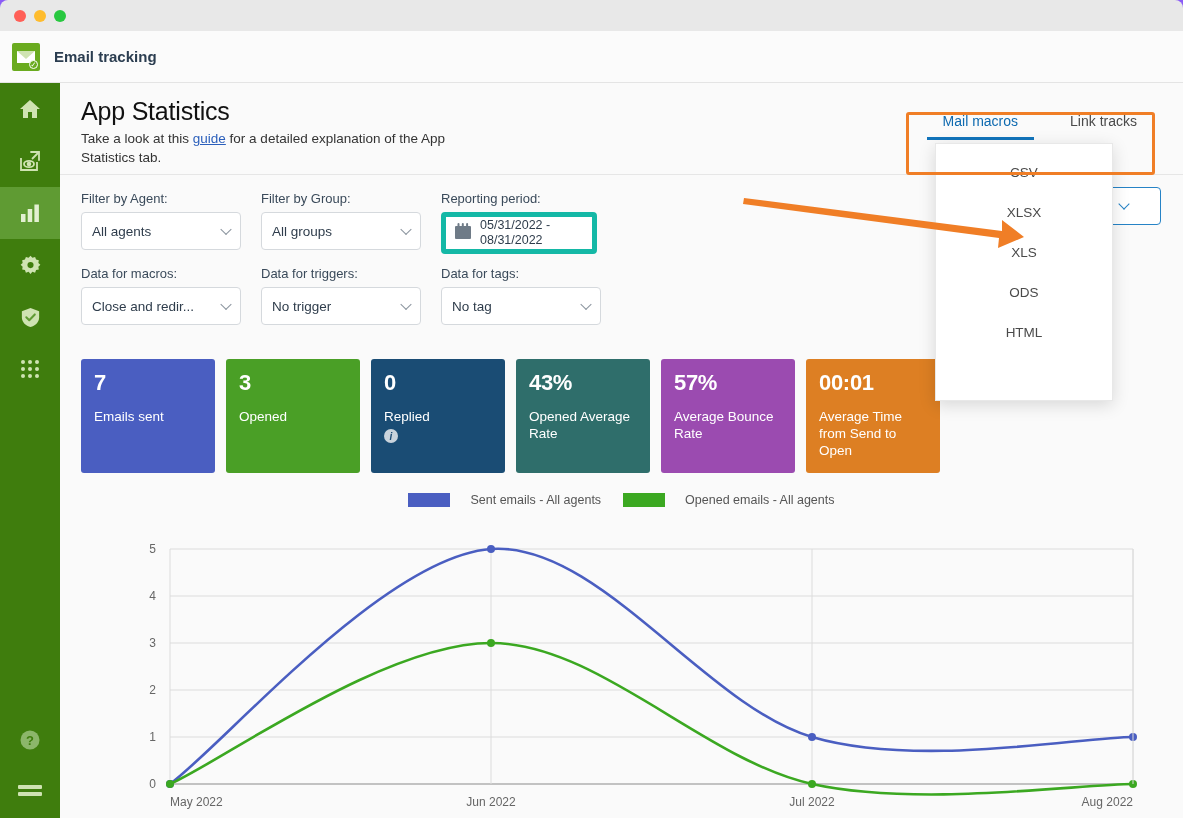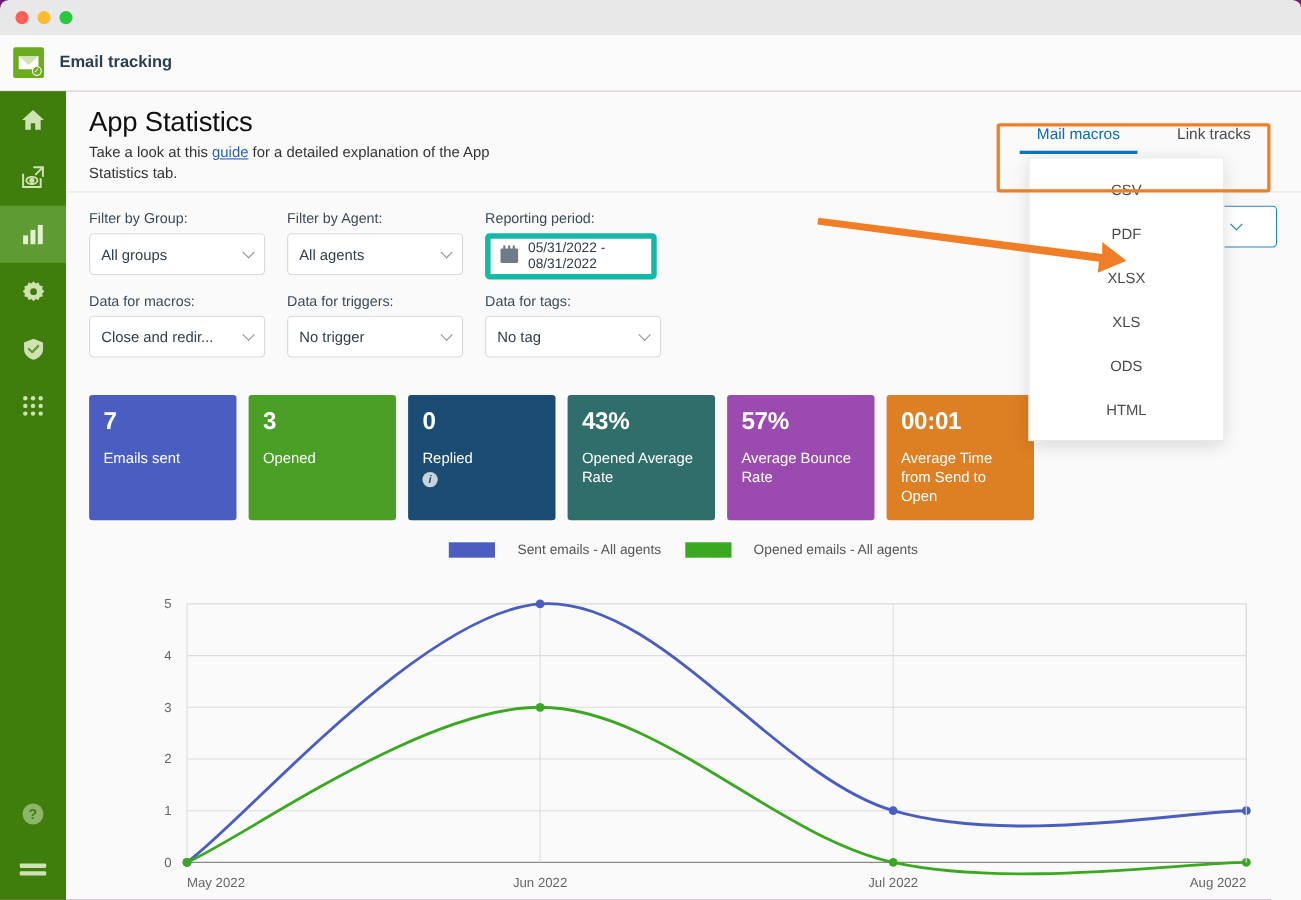--- a/index.html
+++ b/index.html
@@ -5,21 +5,21 @@
   * { box-sizing: border-box; margin: 0; padding: 0; }
   html, body {
     width: 1183px; height: 818px;
     font-family: "Liberation Sans", sans-serif;
     background: #ffffff;
     overflow: hidden;
   }
   .app {
     position: relative;
     width: 1183px; height: 818px;
-    background: #701a75;
+    background: #8b5cf6;
   }
 
   
   .titlebar {
     position: absolute; left: 0; top: 0;
     width: 1183px; height: 31px;
     background: #e8e8e8;
     border-top-left-radius: 8px;
     border-top-right-radius: 8px;
   }
@@ -375,30 +375,30 @@
 
       <div class="tabs">
         <div class="tab active">Mail macros</div>
         <div class="tab">Link tracks</div>
       </div>
     </div>
 
     <div class="filters">
       <div class="f-row">
         <div class="f-col">
+          <span class="f-label">Filter by Agent:</span>
+          <div class="f-select">
+            <span>All agents</span>
+            <span class="caret"></span>
+          </div>
+        </div>
+        <div class="f-col">
           <span class="f-label">Filter by Group:</span>
           <div class="f-select">
             <span>All groups</span>
-            <span class="caret"></span>
-          </div>
-        </div>
-        <div class="f-col">
-          <span class="f-label">Filter by Agent:</span>
-          <div class="f-select">
-            <span>All agents</span>
             <span class="caret"></span>
           </div>
         </div>
         <div class="f-col">
           <span class="f-label">Reporting period:</span>
           <div class="f-date">
             <span class="cal">
               <svg width="18" height="18" viewBox="0 0 18 18" fill="#6f7b87">
                 <rect x="1" y="4" width="16" height="13" rx="1"></rect>
                 <rect x="3.5" y="1" width="2" height="4" rx="1"></rect>
@@ -526,21 +526,20 @@
           <circle cx="752" cy="263" r="4" fill="#3ba821"></circle>
           <circle cx="1073" cy="263" r="4" fill="#3ba821"></circle>
           <line x1="1073" y1="28" x2="1073" y2="263" stroke="#dcdcdc" stroke-width="1"></line>
         </svg>
     </div>
 
   </div>
 
   <div class="dl-menu">
     <div class="dl-item">CSV</div>
-    <div class="dl-item">PDF</div>
     <div class="dl-item">XLSX</div>
     <div class="dl-item">XLS</div>
     <div class="dl-item">ODS</div>
     <div class="dl-item">HTML</div>
   </div>
 
   <div class="hl-box"></div>
 
   <svg class="arrow-svg" width="290" height="70" viewBox="0 0 290 70">
     <path d="M4 8 L262 41 L262 30 L284 47 L258 58 L259 48 L3 14 Z" fill="#f07e26"></path>

